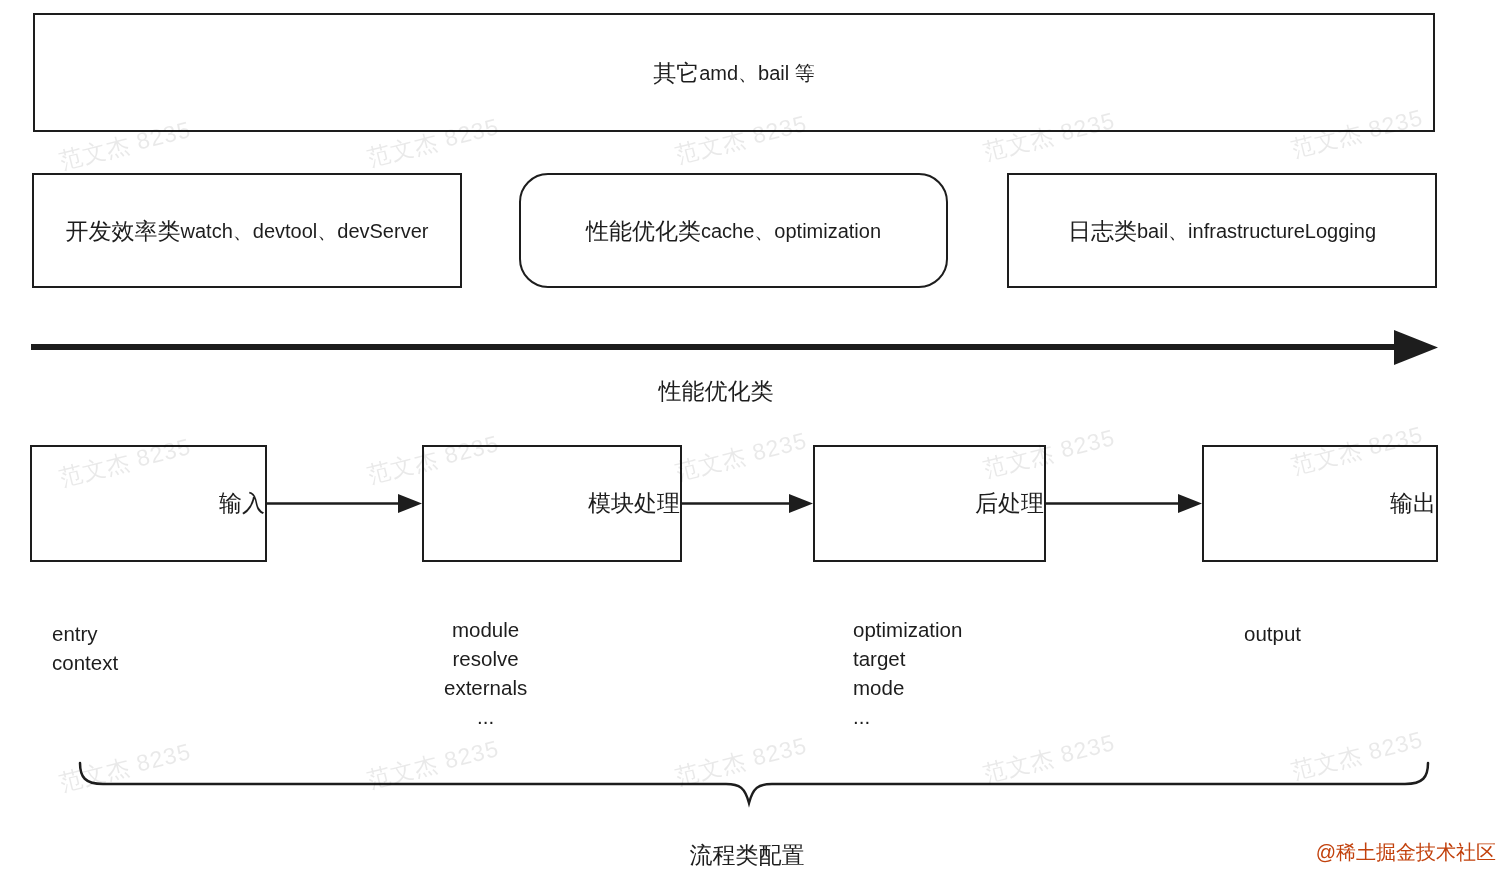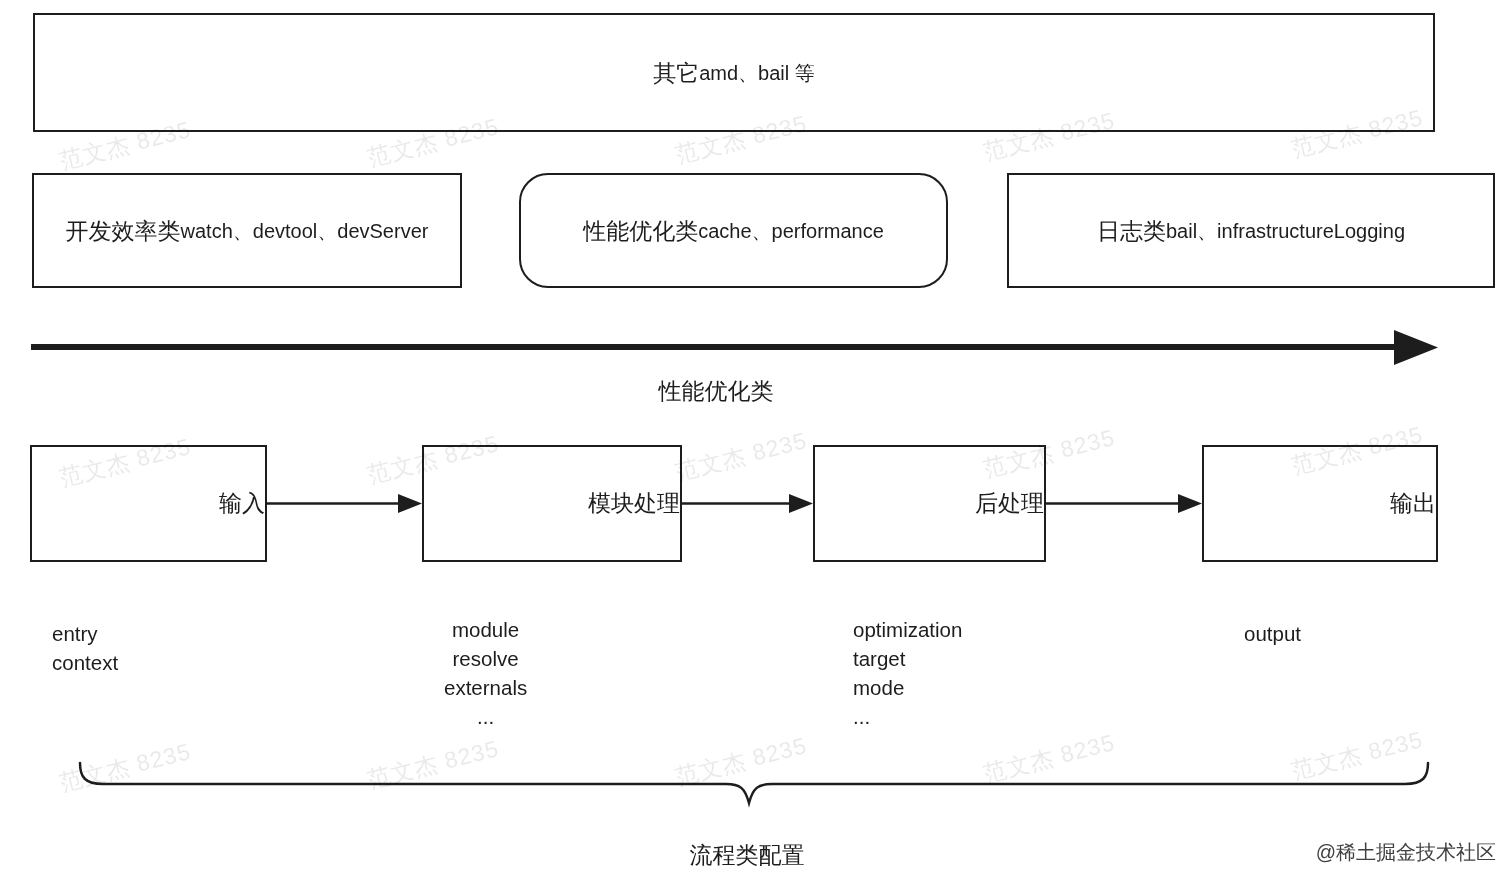--- a/index.html
+++ b/index.html
@@ -68,21 +68,21 @@
     transform: rotate(-14deg);
     white-space: nowrap;
     z-index: 6;
     pointer-events: none;
   }
   .credit {
     position: absolute;
     top: 839px;
     right: 16px;
     font-size: 20px;
-    color: #404040;
+    color: #c2410c;
     white-space: nowrap;
     z-index: 2;
     text-align: right;
   }
 </style>
 </head>
 <body>
 
 <div id="stage">
 
@@ -114,23 +114,23 @@
     <div class="title">其它</div>
     <div class="subtitle">amd、bail 等</div>
   </div>
 
   <div class="box" style="left:32px; top:173px; width:430px; height:115px;">
     <div class="title">开发效率类</div>
     <div class="subtitle">watch、devtool、devServer</div>
   </div>
   <div class="box" style="left:519px; top:173px; width:429px; height:115px;border-radius:29px;">
     <div class="title">性能优化类</div>
-    <div class="subtitle">cache、performance</div>
+    <div class="subtitle">cache、optimization</div>
   </div>
-  <div class="box" style="left:1007px; top:173px; width:488px; height:115px;">
+  <div class="box" style="left:1007px; top:173px; width:430px; height:115px;">
     <div class="title">日志类</div>
     <div class="subtitle">bail、infrastructureLogging</div>
   </div>
 
   <div class="axis-label" style="left:716px; top:376px;">性能优化类</div>
 
   <div class="flow-node" style="left:30px; top:445px; width:237px; height:117px;">
     <span>输入</span>
   </div>
   <div class="flow-node" style="left:422px; top:445px; width:260px; height:117px;">

